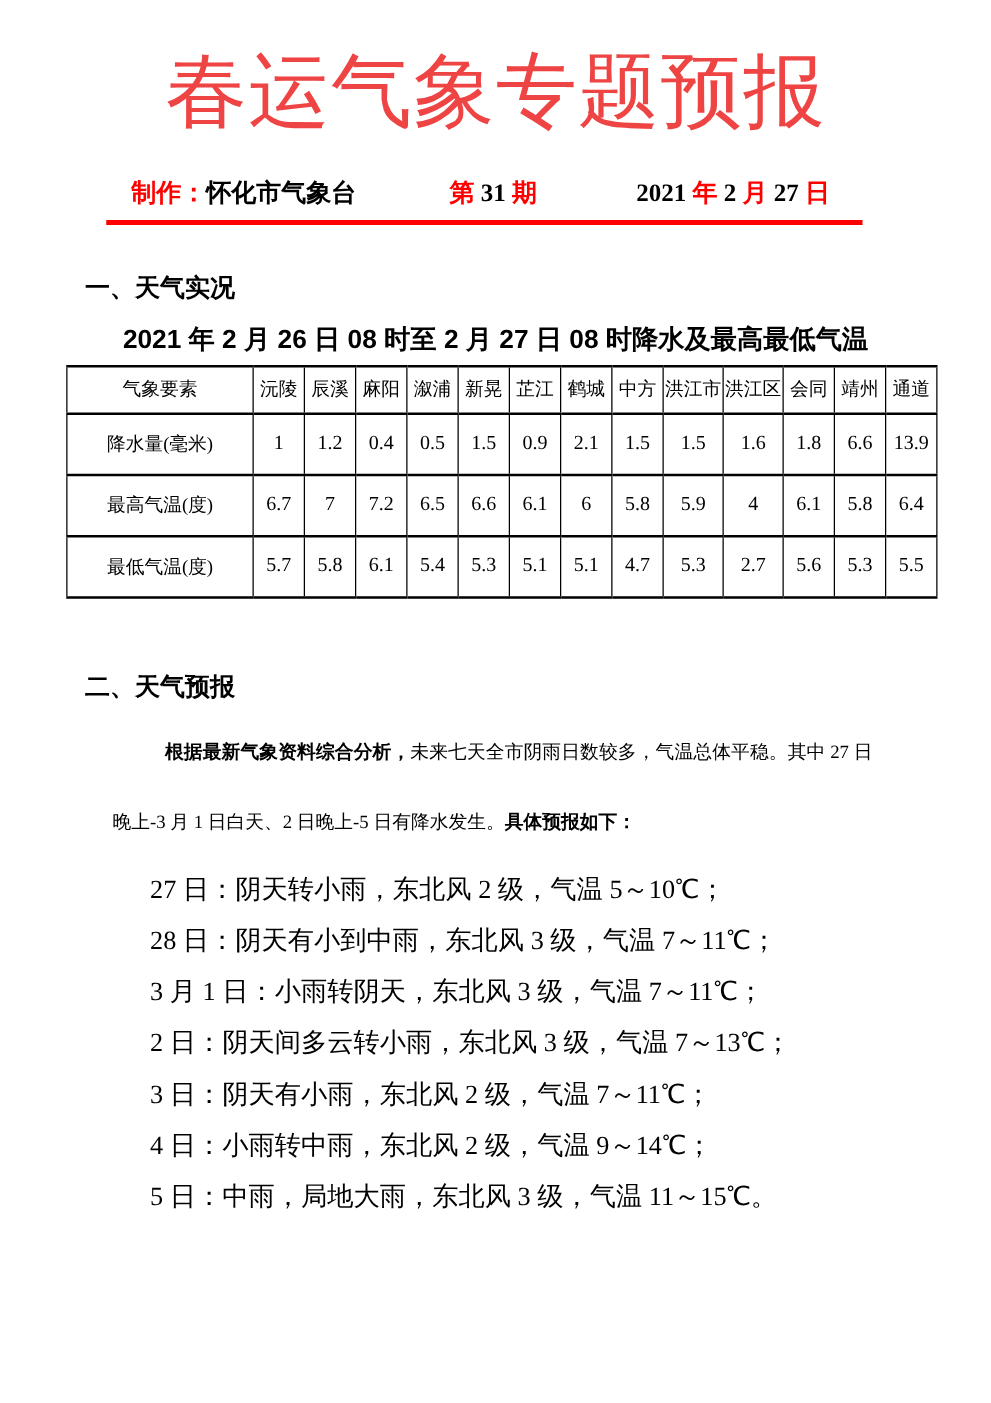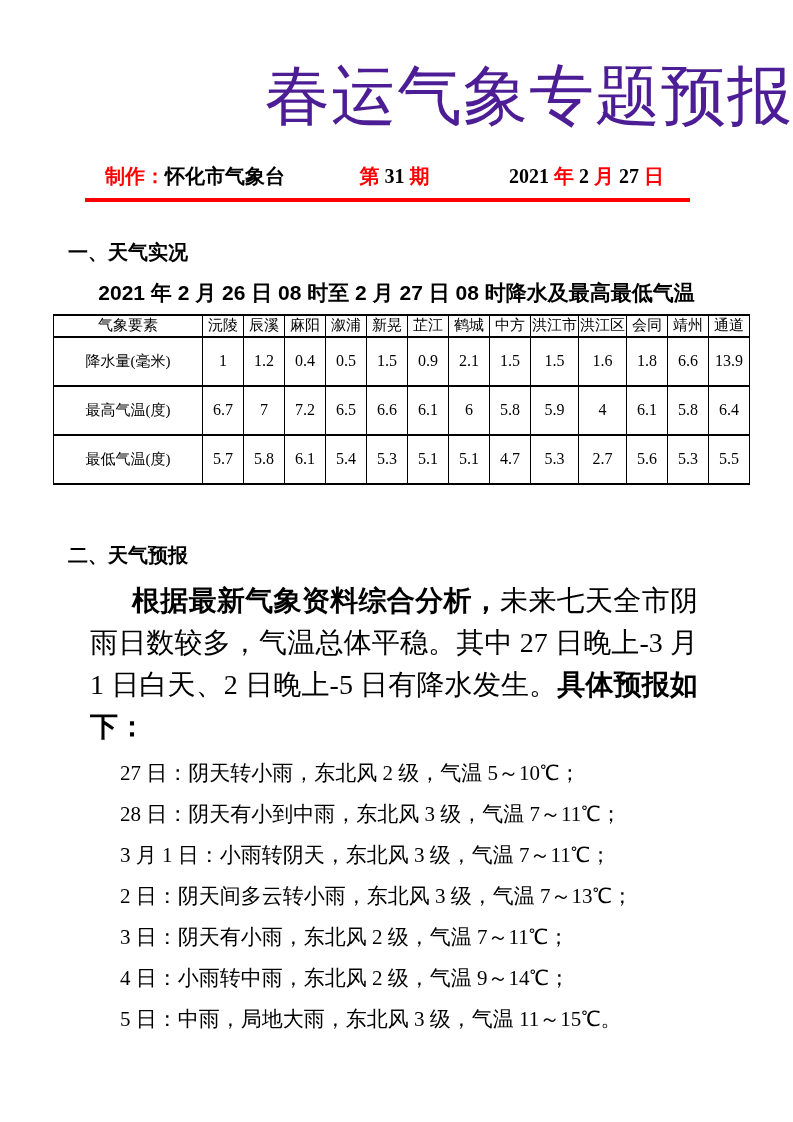--- a/index.html
+++ b/index.html
@@ -11,23 +11,23 @@
     font-family: "Liberation Serif", serif;
   }
   .page {
     position: relative;
     width: 793px; height: 1122px;
     background: #ffffff;
     overflow: hidden;
   }
   
   .doc-title {
-    padding-top: 54px;
-    text-align: right;
-    color: #4c1d95;
+    padding-top: 32px;
+    text-align: center;
+    color: #ef4444;
     font-size: 65px;
     font-weight: 400;
     letter-spacing: 1px;
     line-height: 1.3;
     font-family: "Liberation Serif", serif;
     white-space: nowrap;
   }
   .meta-row {
     display: flex;
     justify-content: space-between;
@@ -74,28 +74,28 @@
     border-top: 2px solid #000;
     border-bottom: 2px solid #000;
     text-align: center;
     vertical-align: middle;
     padding: 0;
     font-size: 15px;
     font-weight: normal;
     overflow: hidden;
     white-space: nowrap;
   }
-  table.weather th { height: 22px; }
+  table.weather th { height: 38px; }
   table.weather td { height: 49px; font-size: 16px; }
   table.weather td.rowlabel { font-size: 15px; }
   
   .para {
     margin: 11px 95px 0 90px;
-    font-size: 28px;
-    line-height: 42px;
+    font-size: 15px;
+    line-height: 56px;
     text-align: justify;
     text-indent: 42px;
   }
   .para .lead, .para .tail { font-family: "Liberation Sans", sans-serif; font-weight: bold; }
   .daily { margin: 5px 95px 0 90px; }
   .daily p {
     margin: 0;
     padding-left: 30px;
     font-size: 21px;
     line-height: 41px;

